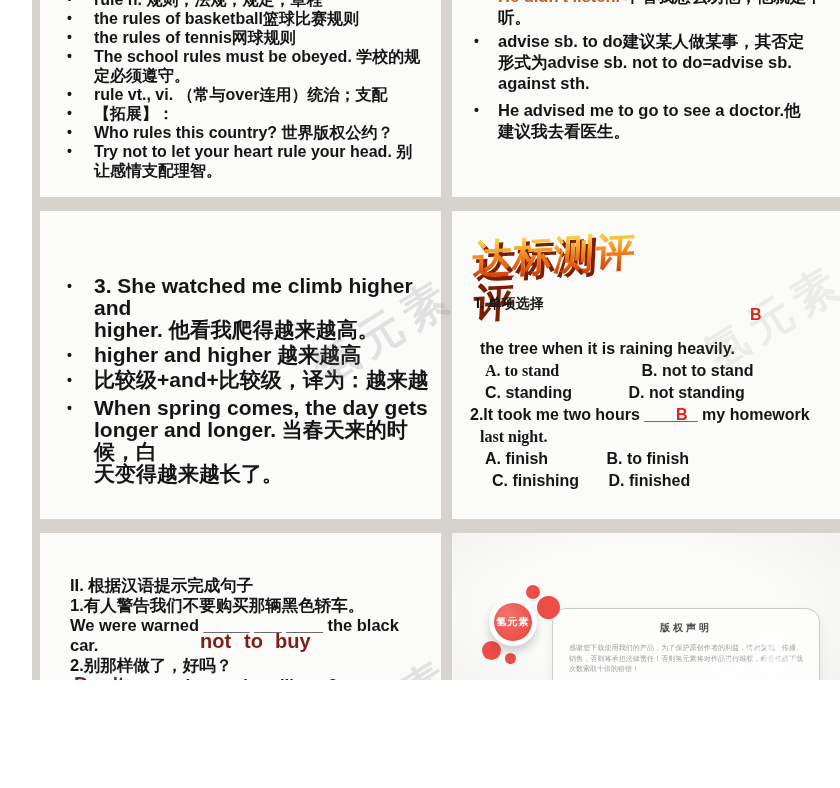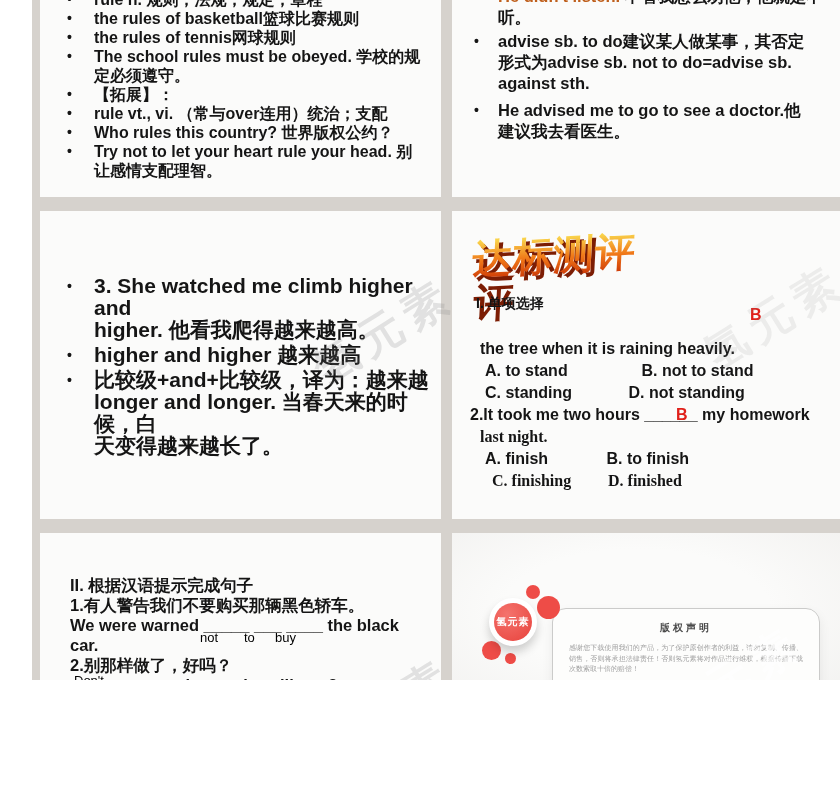--- a/index.html
+++ b/index.html
@@ -23,35 +23,35 @@
   .l3 .bl::before{left:-27px;}
   .bl::before{content:"•";position:absolute;font-size:14px;}
   .mt3{margin-top:3px;} .mt6{margin-top:6px;}
   .clip .en{color:#bf5f1c;}
   
   .s4ln{position:absolute;font-weight:bold;color:#151515;font-size:16px;white-space:nowrap;}
   .sec4{left:24px;top:84px;font-size:14px;}
   .q1{left:18px;top:107px;} .q1c{left:28px;top:129px;}
   .o1{left:33px;top:151px;} .o2{left:33px;top:173px;}
   .q2{left:18px;top:195px;} .q2c{left:28px;top:217px;font-family:Liberation Serif, serif;}
-  .o3{left:33px;top:239px;} .o4{left:40px;top:261px;font-family:Liberation Serif, serif;}
-  .o1 .opt{display:inline-block;width:152px;}
+  .o3{left:33px;top:239px;} .o4{left:40px;top:261px;}
+  .o1 .opt{display:inline-block;width:152px;font-family:Liberation Serif, serif;}
   .o2 .opt{display:inline-block;width:139px;}
   .o3 .opt{display:inline-block;width:117px;}
   .o4 .opt{display:inline-block;width:112px;}
   .ans{position:absolute;color:#e0201a;font-weight:bold;font-size:16px;}
   .ansB1{left:298px;top:95px;} .ansB2{left:224px;top:195px;}
   .wordart{position:absolute;left:20px;top:24px;font-size:40px;font-weight:bold;
            transform:rotate(-3deg) skewX(-6deg);letter-spacing:1px;line-height:1;}
   .wa-back{position:absolute;left:4px;top:4px;color:#7c1d04;}
   .wa-front{position:relative;background:linear-gradient(180deg,#f9d24a 10%,#f07818 55%,#cf3d08 95%);
             -webkit-background-clip:text;background-clip:text;color:transparent;}
   
   .l5{left:30px;top:42px;width:360px;font-size:16.5px;line-height:20px;}
-  .a5{position:absolute;color:#000000;font-weight:normal;font-size:13px;white-space:nowrap;}
+  .a5{position:absolute;color:#7f1d1d;font-weight:bold;font-size:20px;white-space:nowrap;}
   
   .card{position:absolute;left:100px;top:75px;width:266px;height:150px;border:1px solid #cbcbca;
         border-radius:14px;background:rgba(253,253,252,.92);box-shadow:0 5px 12px rgba(0,0,0,.07);}
   .card h3{margin:12px 0 0;text-align:center;font-size:10px;color:#4a4a4a;letter-spacing:3px;font-weight:bold;}
   .card p{margin:8px 16px 0;font-size:7px;line-height:10.5px;color:#a0a0a0;text-align:justify;}
   .card .p2{margin-top:6px;text-indent:14px;}
   .cfoot{position:absolute;left:16px;right:14px;bottom:10px;display:flex;justify-content:space-between;
          align-items:center;font-size:6.8px;color:#a8a8a8;}
   .cfoot .url{color:#d9302b;font-weight:bold;}
   .circ{position:absolute;border-radius:50%;background:#ee4c47;}
@@ -76,22 +76,22 @@
 
 <div class="page">
 
   <section class="slide s1">
     <div class="list l1">
       <div class="bl">rule n. 规则；法规；规定；章程</div>
       <div class="bl">the rules of basketball篮球比赛规则</div>
       <div class="bl">the rules of tennis网球规则</div>
       <div class="bl">The school rules must be obeyed. 学校的规</div>
       <div class="cl">定必须遵守。</div>
+      <div class="bl">rule vt., vi. （常与over连用）统治；支配</div>
       <div class="bl">【拓展】：</div>
-      <div class="bl">rule vt., vi. （常与over连用）统治；支配</div>
       <div class="bl">Who rules this country? 世界版权公约？</div>
       <div class="bl">Try not to let your heart rule your head. 别</div>
       <div class="cl">让感情支配理智。</div>
     </div>
   </section>
 
   <section class="slide s2">
     <div class="list l2">
       <div class="cl clip">
         <span class="en">He didn't listen.</span>
@@ -105,20 +105,21 @@
       <div class="cl">建议我去看医生。</div>
     </div>
   </section>
 
   <section class="slide s3">
     <div class="list l3">
       <div class="bl">3. She watched me climb higher and</div>
       <div class="cl">higher. 他看我爬得越来越高。</div>
       <div class="bl mt3">higher and higher 越来越高</div>
       <div class="bl mt3">比较级+and+比较级，译为：越来越</div>
+      <div class="bl mt6">When spring comes, the day gets</div>
       <div class="cl">longer and longer. 当春天来的时候，白</div>
       <div class="cl">天变得越来越长了。</div>
     </div>
   </section>
 
   <section class="slide s4">
     <div class="wordart">
       <span class="wa-back">达标测评</span>
       <span class="wa-front">达标测评</span>
     </div>

